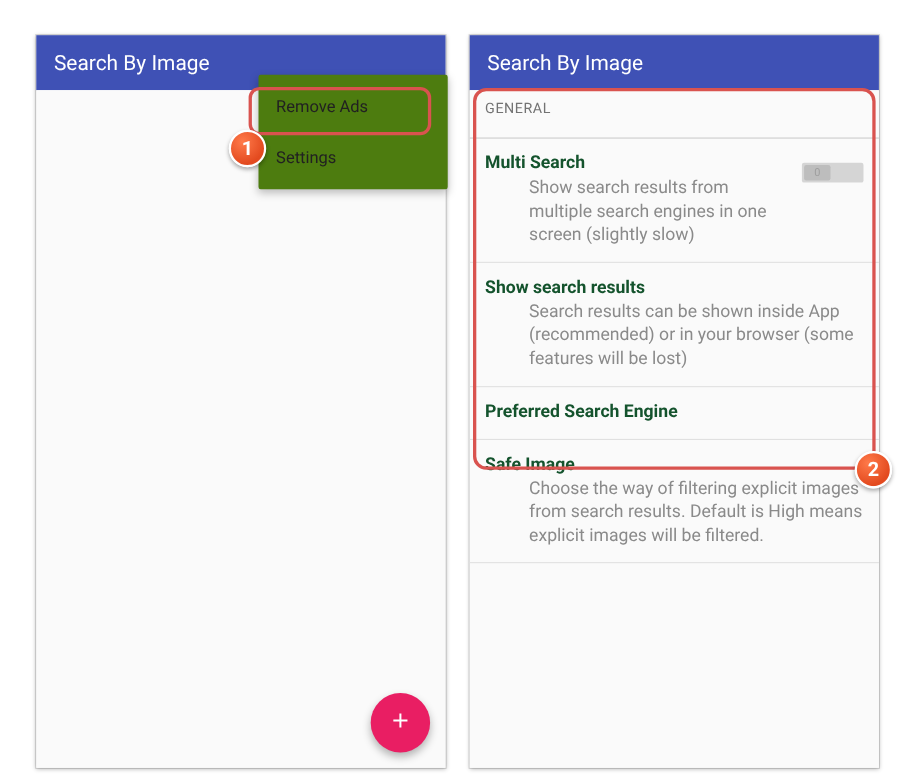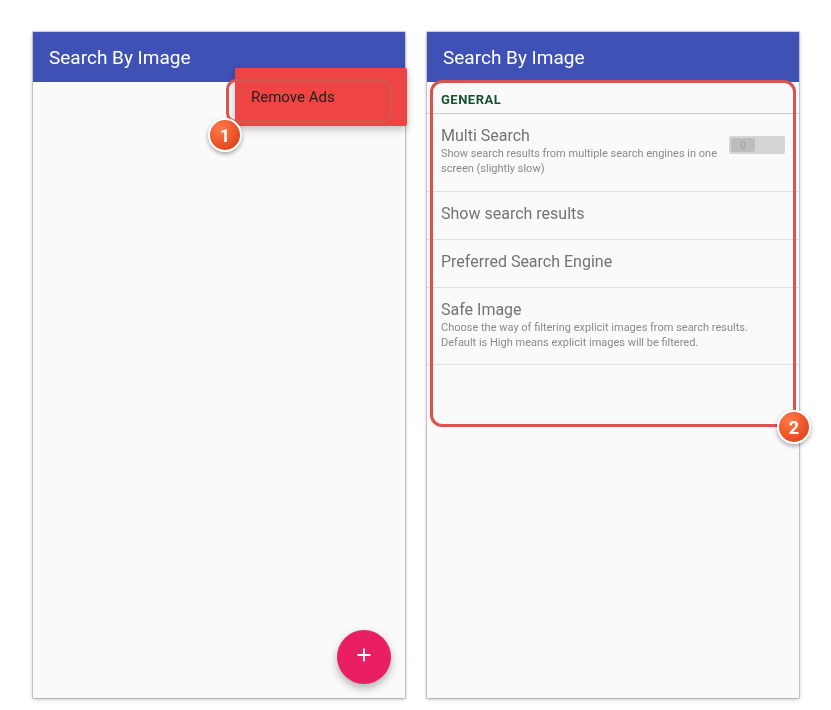--- a/index.html
+++ b/index.html
@@ -26,21 +26,21 @@
   font-weight: 400;
 }
 
 .content { position: relative; height: calc(100% - 50px); background: #fafafa; }
 
 .menu {
   position: absolute;
   top: -14px;
   right: -2px;
   width: 172px;
-  background: #ef4444;
+  background: #4d7c0f;
   box-shadow: 0 3px 8px rgba(0,0,0,.25);
   border-radius: 2px;
   padding: 6px 0;
 }
 .menu-item {
   padding: 14px 16px;
   font-size: 15px;
   color: #212121;
   cursor: pointer;
 }
@@ -95,46 +95,48 @@
   top: 80px;
   left: 430px;
   width: 366px;
   height: 347px;
   border: 3px solid #d9534f;
   border-radius: 12px;
   pointer-events: none;
 }
 
 .section-header {
-  color: #14532d;
+  color: #737373;
   font-size: 13px;
-  font-weight: 700;
+  font-weight: 400;
   letter-spacing: .5px;
-  padding: 10px 14px 6px;
+  padding: 10px 14px 18px;
   border-bottom: 1px solid #ccc;
 }
 
 .setting {
   padding: 12px 14px 14px;
   border-bottom: 1px solid #e0e0e0;
   display: flex;
   align-items: flex-start;
   gap: 10px;
   cursor: pointer;
 }
 .setting-text { flex: 1; }
 .setting-title {
   font-size: 16px;
-  color: #737373;
+  color: #14532d;
   margin-bottom: 2px;
+  font-weight: bold;
 }
 .setting-desc {
-  font-size: 11px;
+  font-size: 16px;
   color: #8a8a8a;
   line-height: 1.35;
+  margin-left: 40px;
 }
 
 .switch {
   margin-top: 10px;
   width: 56px;
   height: 18px;
   background: #d5d5d5;
   border-radius: 2px;
   position: relative;
   flex-shrink: 0;
@@ -159,20 +161,23 @@
 
 <div class="phone phone-left">
   <div class="appbar">
     <span>Search By Image</span>
   </div>
   <div class="content">
     <div class="menu">
       <div class="menu-item">
         <span>Remove Ads</span>
       </div>
+      <div class="menu-item">
+        <span>Settings</span>
+      </div>
     </div>
     <div class="fab">
       <span>
         <svg viewBox="0 0 24 24">
             <path fill="#fff" d="M19 13h-6v6h-2v-6H5v-2h6V5h2v6h6z"></path>
           </svg>
       </span>
     </div>
   </div>
 </div>
@@ -190,20 +195,21 @@
         <div class="setting-desc">Show search results from multiple search engines in one screen (slightly slow)</div>
       </div>
       <div class="switch">
         <div class="switch-thumb">0</div>
       </div>
     </div>
 
     <div class="setting">
       <div class="setting-text">
         <div class="setting-title">Show search results</div>
+        <div class="setting-desc">Search results can be shown inside App (recommended) or in your browser (some features will be lost)</div>
       </div>
     </div>
 
     <div class="setting">
       <div class="setting-text">
         <div class="setting-title">Preferred Search Engine</div>
       </div>
     </div>
 
     <div class="setting">

